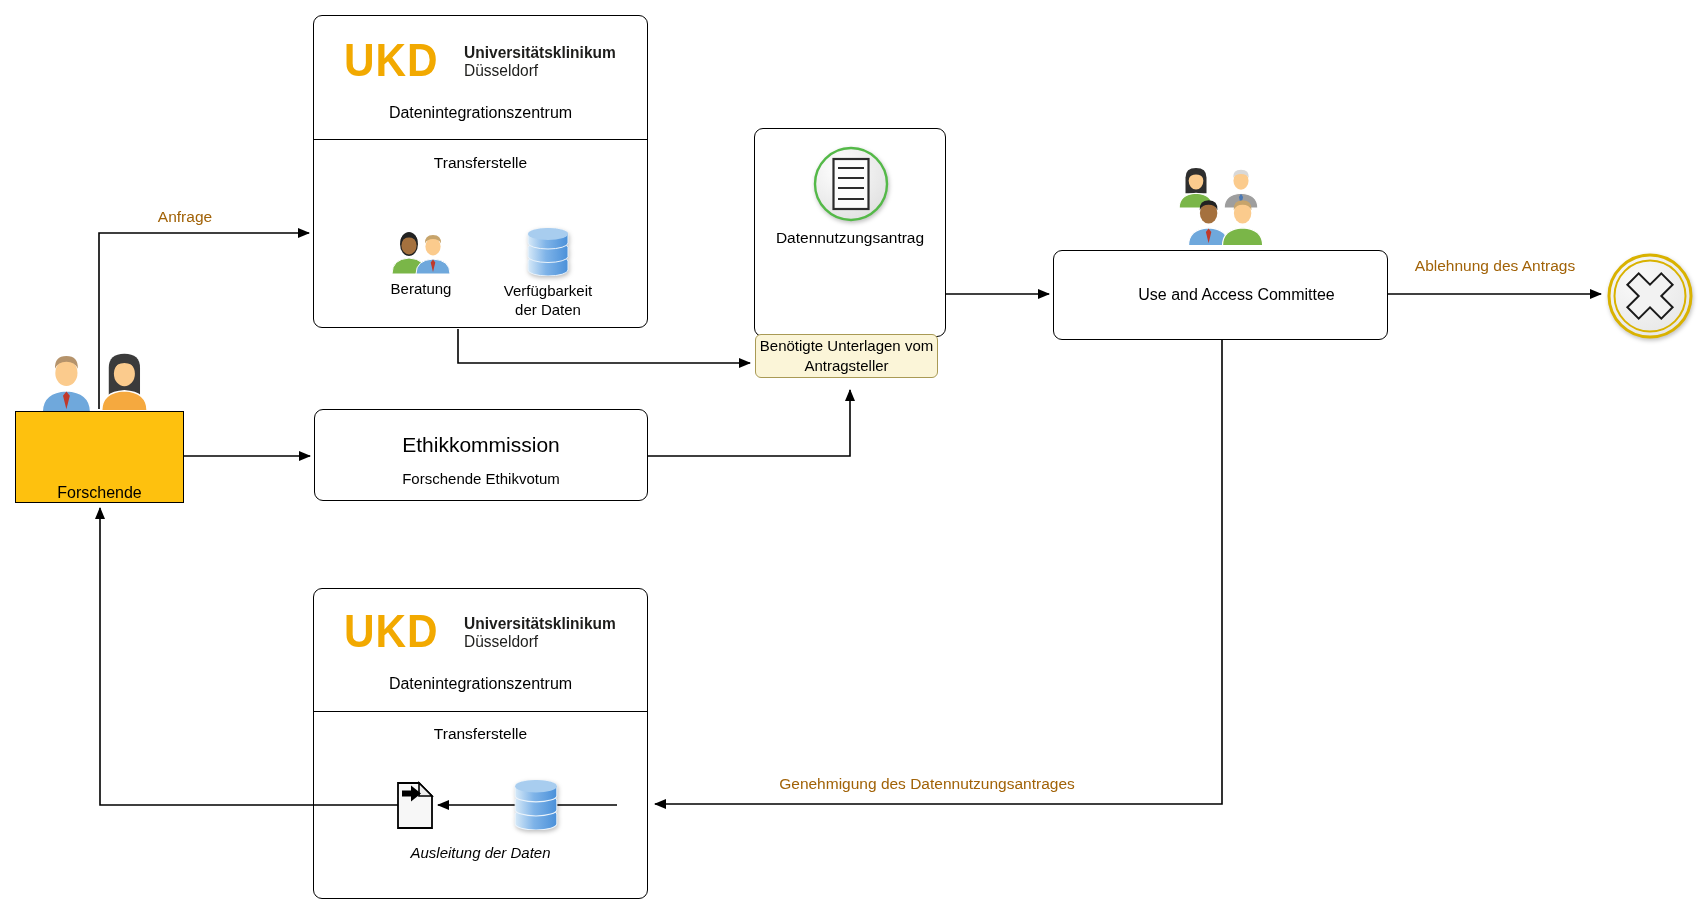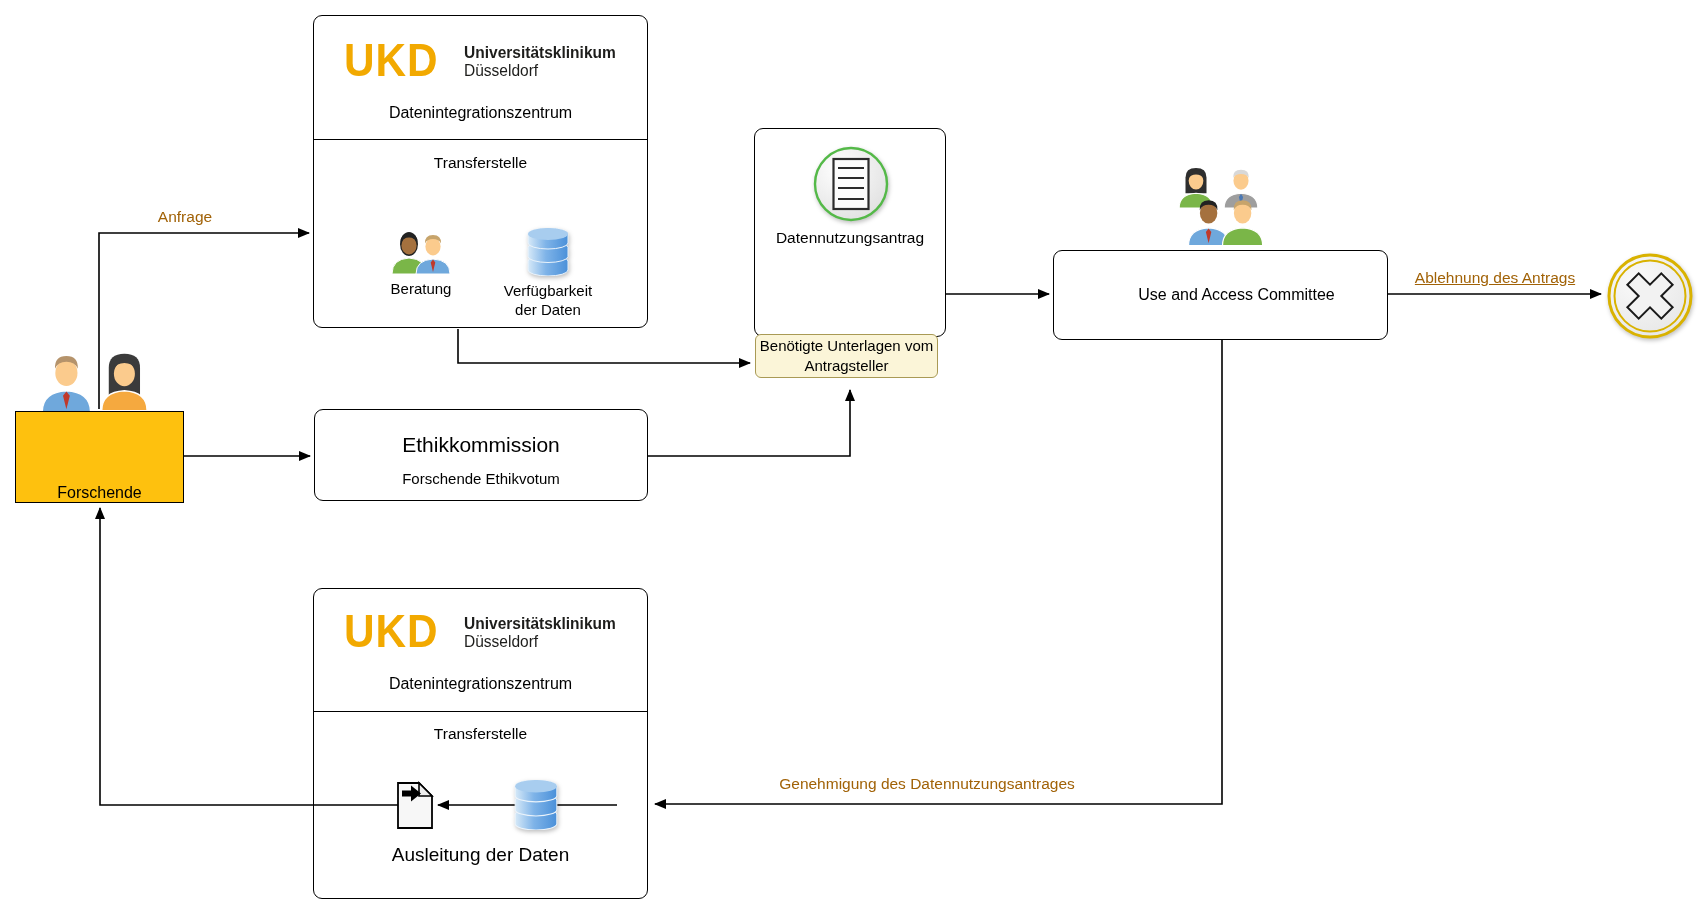--- a/index.html
+++ b/index.html
@@ -132,21 +132,21 @@
   <div class="logo-row" style="top:22px;">
     <span class="logo-abbr">UKD</span>
     <span class="logo-text">
       <span class="l1">Universitätsklinikum</span>
       <span class="l2">Düsseldorf</span>
     </span>
   </div>
   <div class="dic-title" style="top:86px;">Datenintegrationszentrum</div>
   <div class="divider" style="top:122px;"></div>
   <div class="section-title" style="top:136px;">Transferstelle</div>
-  <div class="dic-title" style="top:255px;font-size:19px;">Ausleitung der Daten</div>
+  <div class="dic-title" style="top:255px;font-size:15px;font-style:italic;">Ausleitung der Daten</div>
 </div>
 
 <svg class="layer front">
   <defs>
     <marker id="arrF" markerWidth="13" markerHeight="11" refX="11" refY="5" orient="auto" markerUnits="userSpaceOnUse">
       <path d="M0,0 L12,5 L0,10 Z" fill="#000"></path>
     </marker>
   </defs>
   <path d="M184,456 H310" fill="none" stroke="#000" stroke-width="1.6" marker-end="url(#arrF)"></path>
   <path d="M648,456 H850 V390" fill="none" stroke="#000" stroke-width="1.6" marker-end="url(#arrF)"></path>
@@ -225,14 +225,14 @@
       <stop offset="0" stop-color="#FAFAFA"></stop>
       <stop offset="1" stop-color="#E2E2E2"></stop>
     </radialGradient>
   </defs>
   <circle cx="45" cy="45" r="41" fill="url(#gend)" stroke="var(--end_gold)" stroke-width="3"></circle>
   <circle cx="45" cy="45" r="35.5" fill="none" stroke="var(--end_gold)" stroke-width="2"></circle>
   <path d="M37,21 h16 v16 h16 v16 h-16 v16 h-16 v-16 h-16 v-16 h16 z" transform="rotate(45 45 45)" fill="#F2F2F2" stroke="#1a1a1a" stroke-width="2"></path>
 </svg>
 
 <div class="lbl" style="left:110px;top:207px;width:150px;">Anfrage</div>
-<div class="lbl" style="left:1396px;top:268px;width:198px;text-decoration:underline;">Ablehnung des Antrags</div>
+<div class="lbl" style="left:1396px;top:256px;width:198px;">Ablehnung des Antrags</div>
 <div class="lbl" style="left:757px;top:774px;width:340px;">Genehmigung des Datennutzungsantrages</div>
 
 </body></html>

